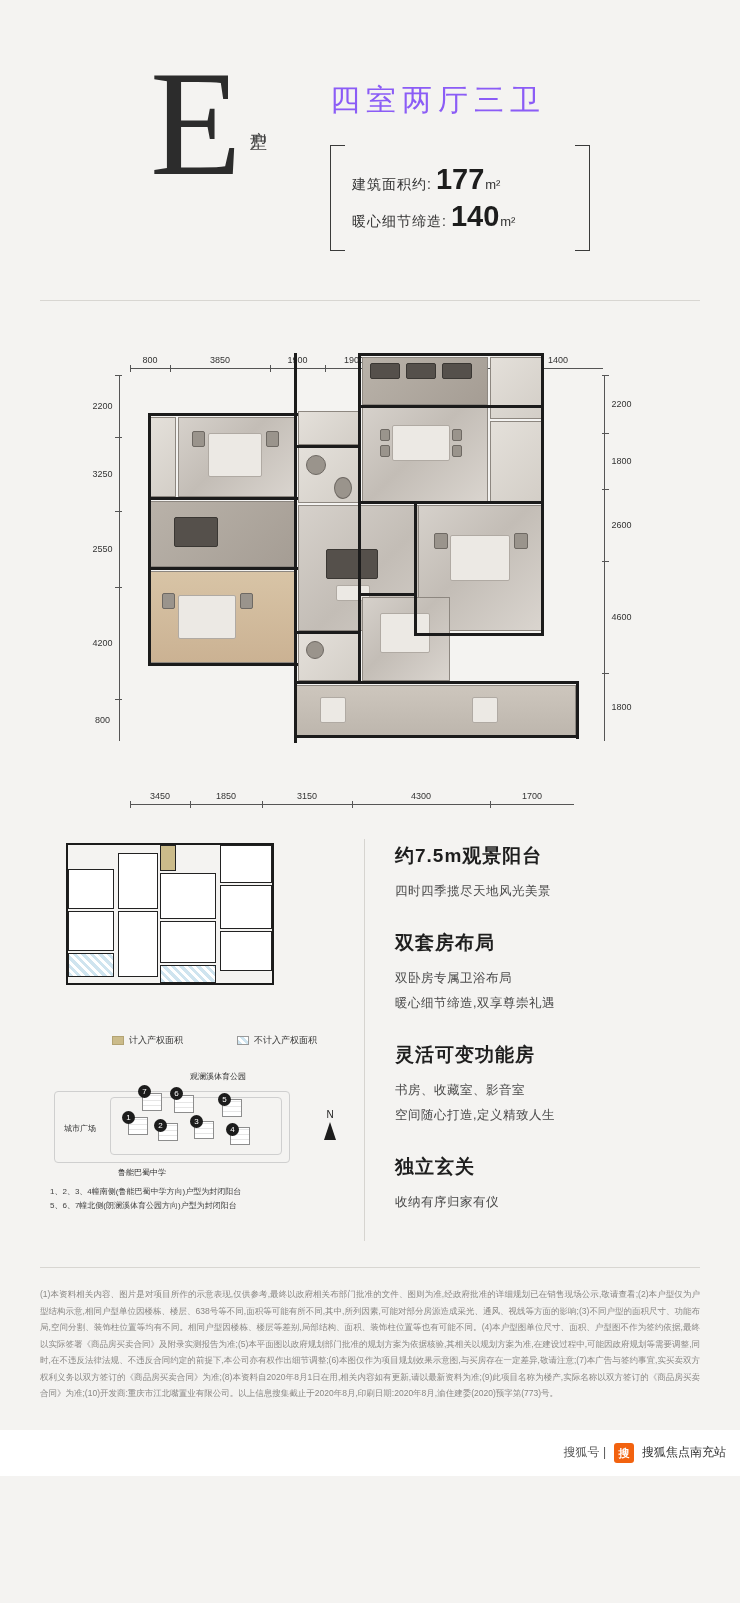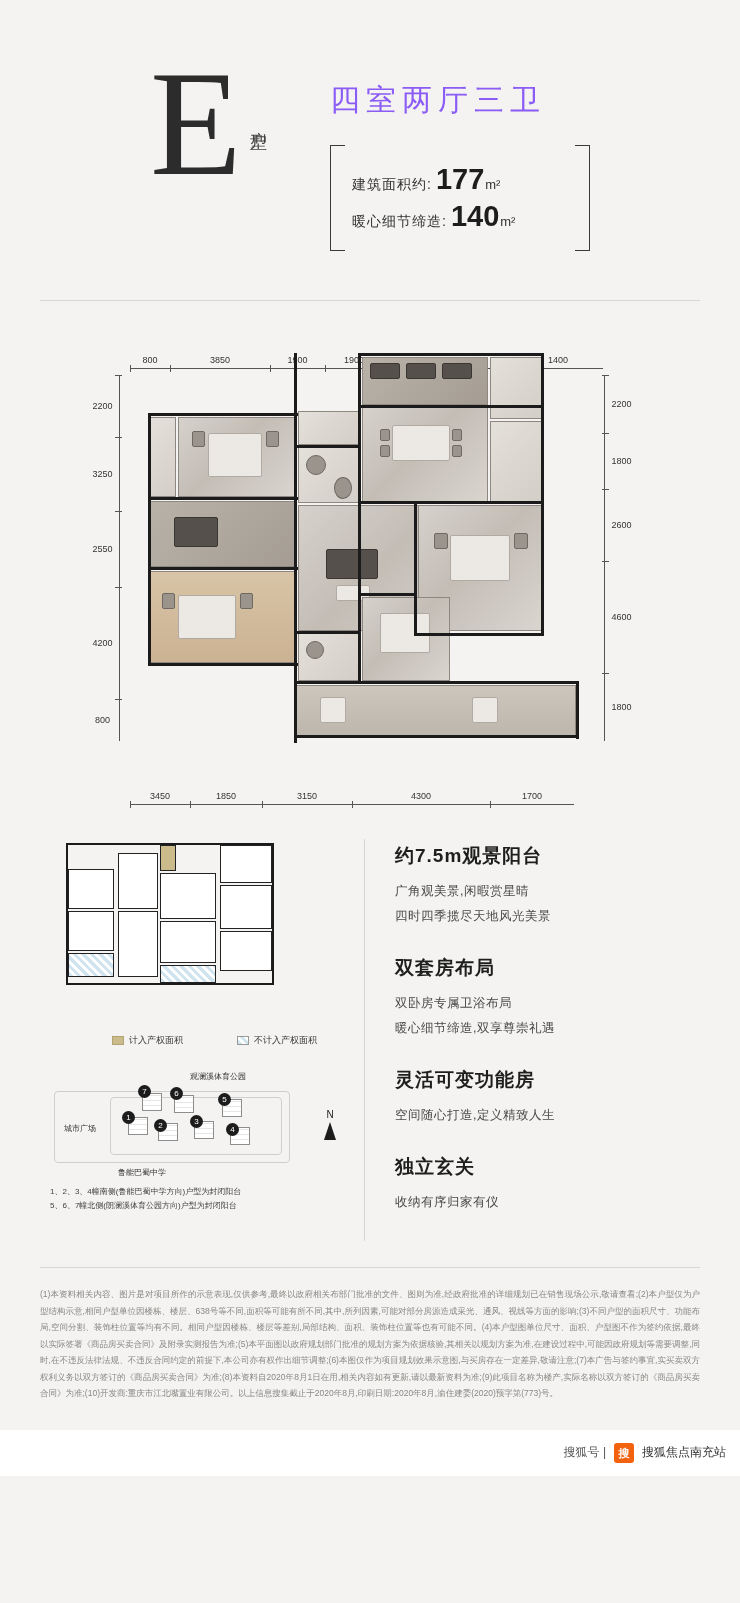--- a/index.html
+++ b/index.html
@@ -557,30 +557,30 @@
 
       <div class="site-notes">
         <div>1、2、3、4幢南侧(鲁能巴蜀中学方向)户型为封闭阳台</div>
         <div>5、6、7幢北侧(朗澜溪体育公园方向)户型为封闭阳台</div>
       </div>
     </div>
 
     <div class="bottom-right">
       <div class="feature">
         <h3>约7.5m观景阳台</h3>
-        <p>广角观美景,闲暇赏星晴</p>
         <p>四时四季揽尽天地风光美景</p>
       </div>
       <div class="feature">
         <h3>双套房布局</h3>
         <p>双卧房专属卫浴布局</p>
         <p>暖心细节缔造,双享尊崇礼遇</p>
       </div>
       <div class="feature">
         <h3>灵活可变功能房</h3>
+        <p>书房、收藏室、影音室</p>
         <p>空间随心打造,定义精致人生</p>
       </div>
       <div class="feature">
         <h3>独立玄关</h3>
         <p>收纳有序归家有仪</p>
       </div>
     </div>
   </div>
 
   <div class="footer-divider"></div>

